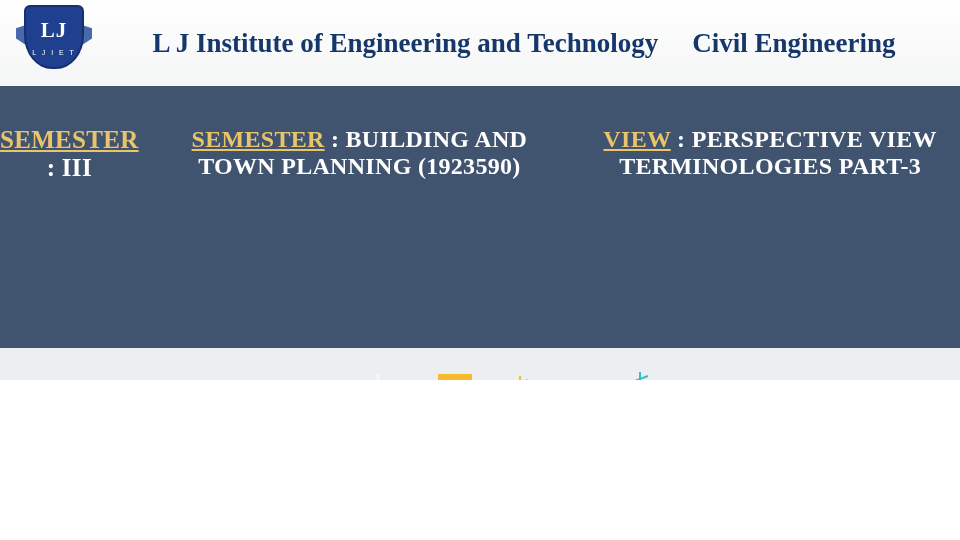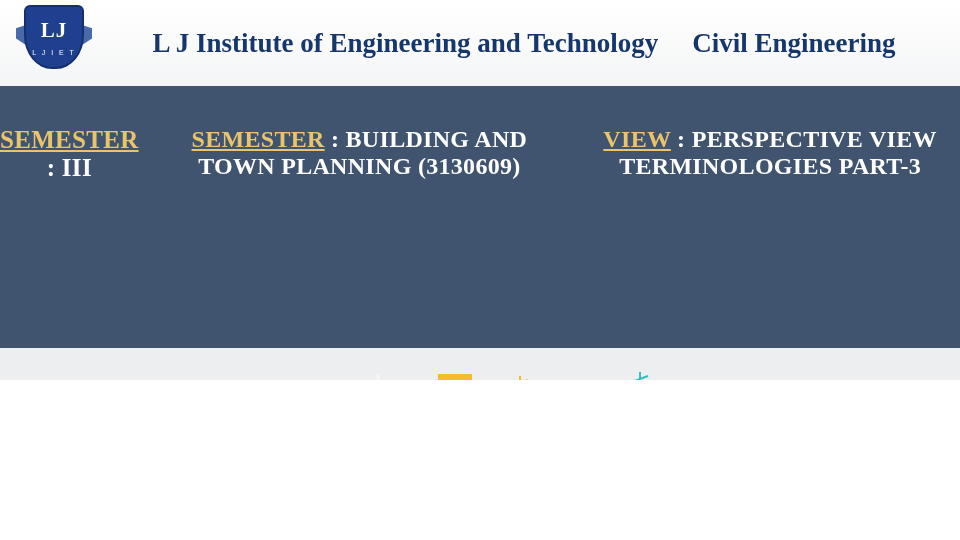--- a/index.html
+++ b/index.html
@@ -203,21 +203,21 @@
   </div>
 
   <div class="body-panel">
     <div class="lines">
 
       <div class="line semester">
         <span class="key">SEMESTER</span><span class="sep"> : </span><span class="val">III</span>
       </div>
 
       <div class="line subject">
-        <span class="key">SEMESTER</span><span class="sep"> : </span><span class="val">BUILDING AND TOWN PLANNING (3130609)</span>
+        <span class="key">SEMESTER</span><span class="sep"> : </span><span class="val">BUILDING AND TOWN PLANNING (1923590)</span>
       </div>
 
       <div class="line topic">
         <span class="key">VIEW</span><span class="sep"> : </span><span class="val">PERSPECTIVE VIEW TERMINOLOGIES PART-3</span>
       </div>
 
     </div>
   </div>
 
   <div class="skyline">

